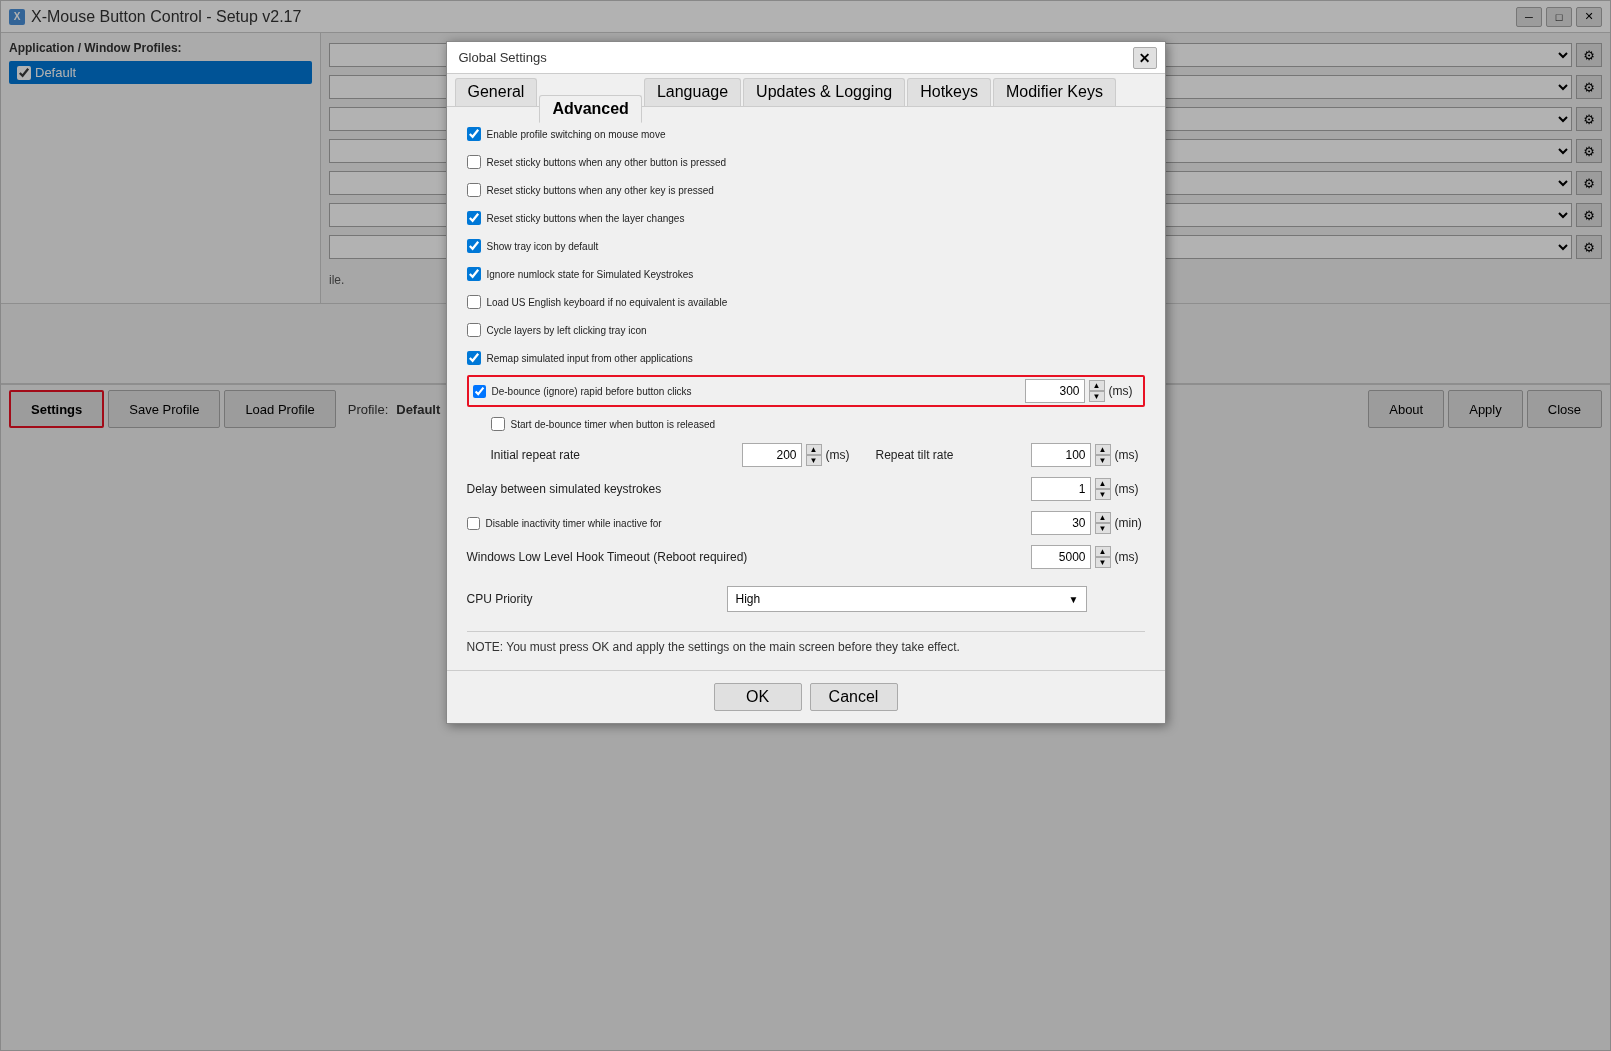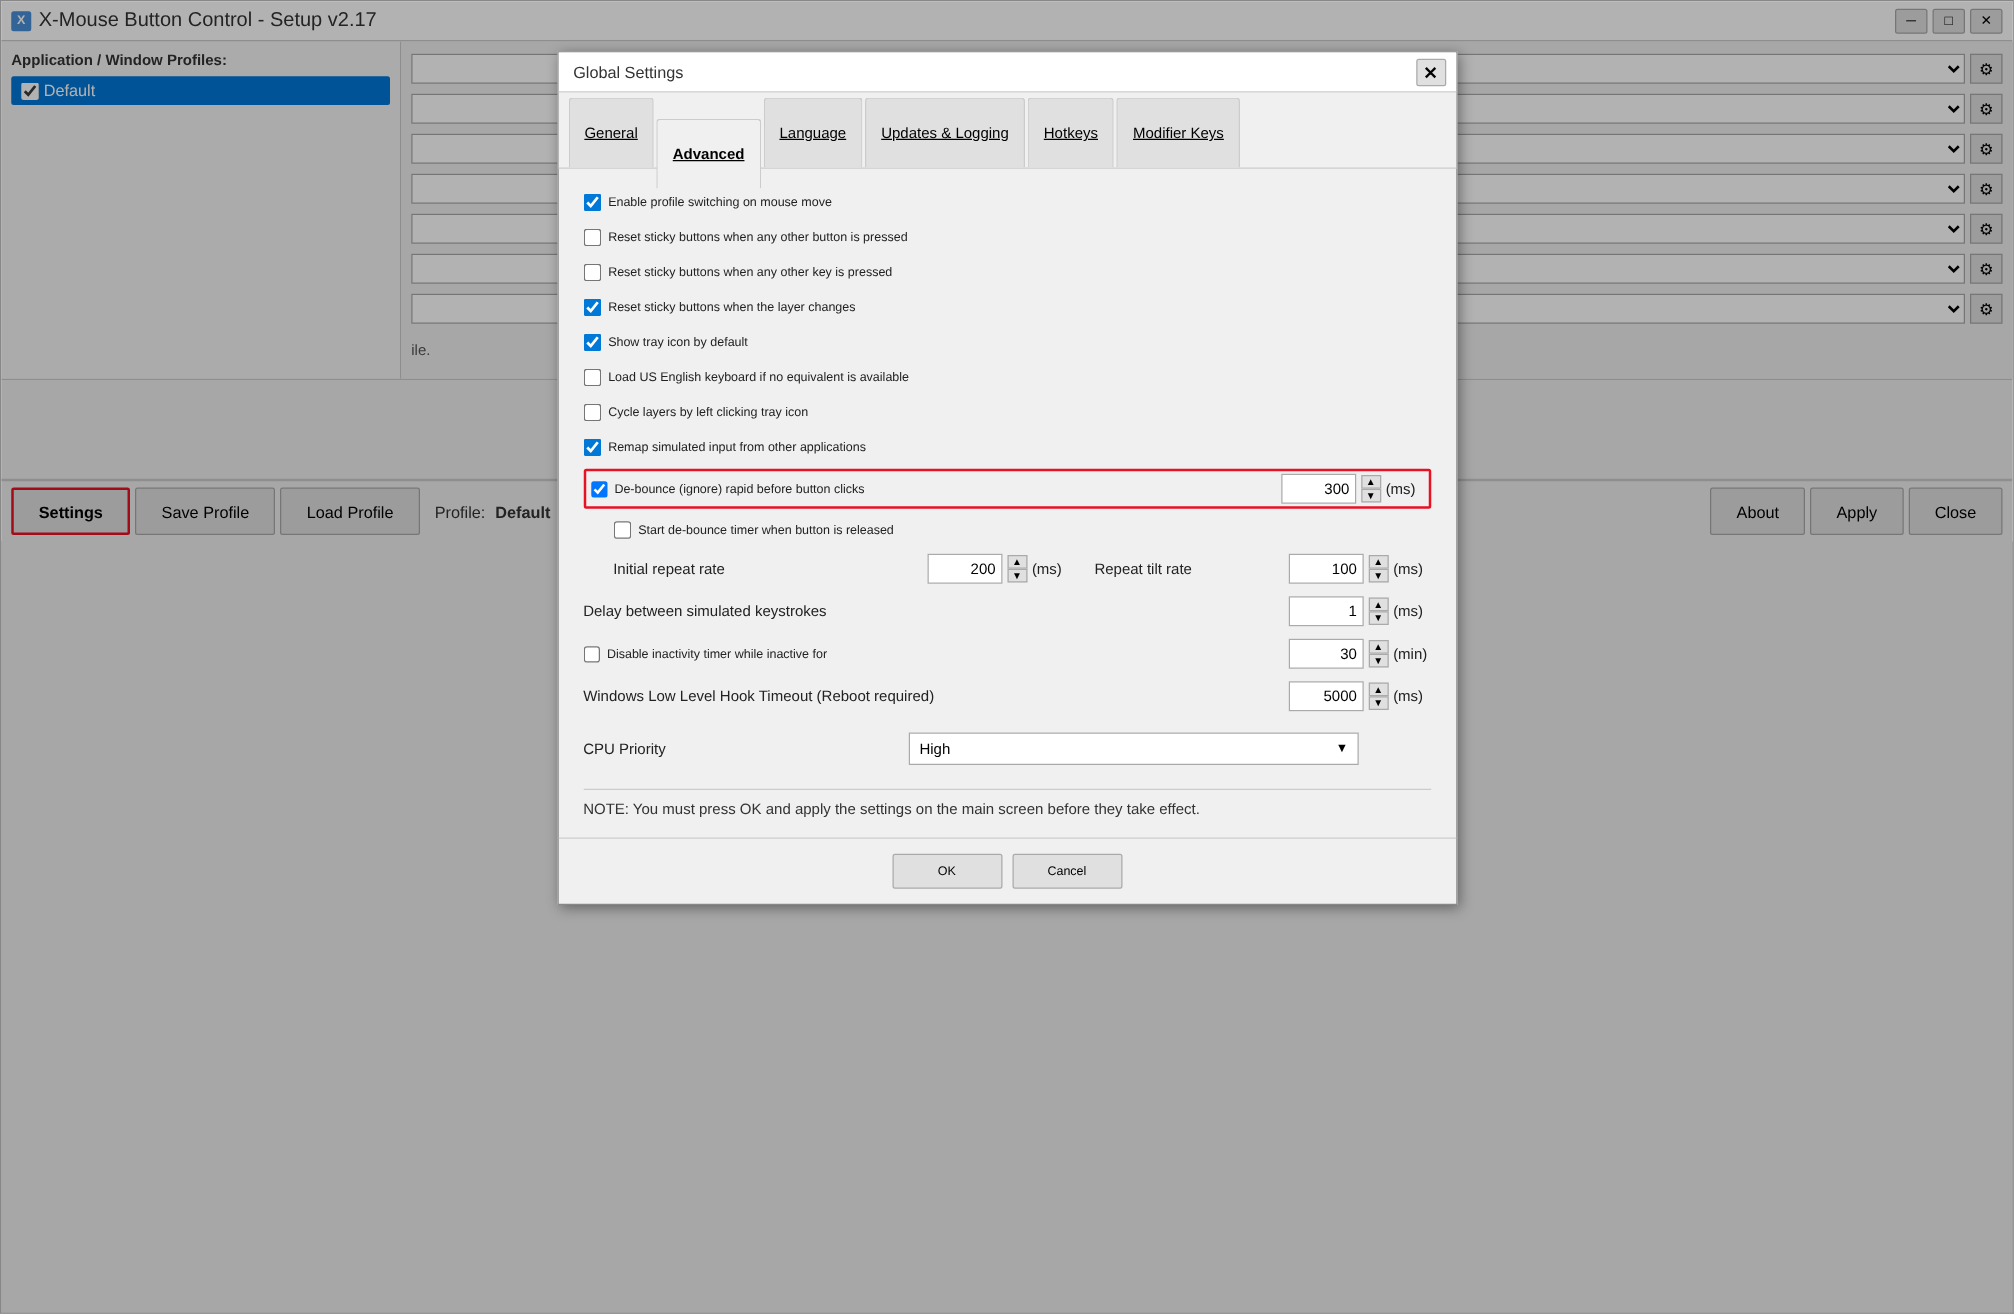--- a/index.html
+++ b/index.html
@@ -244,28 +244,27 @@
 
     
     .modal-tabs {
       display: flex;
       background: #f0f0f0;
       border-bottom: 1px solid #ccc;
       padding: 4px 8px 0;
       gap: 2px;
     }
     .tab {
-      padding: 20px 12px;
+      padding: 4px 12px;
       background: #e0e0e0;
       border: 1px solid #ccc;
       border-bottom: none;
       cursor: pointer;
-      font-size: 12px;
+      font-size: 16px;
       border-radius: 3px 3px 0 0;
-      text-decoration: underline;
     }
     .tab.active {
       background: #f0f0f0;
       border-bottom: 1px solid #f0f0f0;
       font-weight: bold;
       position: relative;
       top: 17px;
       z-index: 1;
     }
 
@@ -411,21 +410,21 @@
       padding: 12px 20px;
       border-top: 1px solid #ccc;
     }
     .modal-btn {
       width: 88px;
       height: 28px;
       background: #e0e0e0;
       border: 1px solid #aaa;
       border-radius: 2px;
       cursor: pointer;
-      font-size: 10px;
+      font-size: 16px;
     }
     .modal-btn.ok-btn {
       background: #e0e0e0;
     }
 
     
     .indent {
       padding-left: 24px;
     }
   </style>
@@ -559,20 +558,24 @@
           <input type="checkbox" id="cb4" style="">
           <label for="cb4" class="check-label">Reset sticky buttons when any other key is pressed</label>
         </div>
         <div class="check-row">
           <input type="checkbox" id="cb5" checked="" style="">
           <label for="cb5" class="check-label">Reset sticky buttons when the layer changes</label>
         </div>
         <div class="check-row">
           <input type="checkbox" id="cb6" checked="" style="">
           <label for="cb6" class="check-label">Show tray icon by default</label>
+        </div>
+        <div class="check-row">
+          <input type="checkbox" id="cb7" checked="" style="">
+          <label for="cb7" class="check-label">Ignore numlock state for Simulated Keystrokes</label>
         </div>
         <div class="check-row">
           <input type="checkbox" id="cb8" style="">
           <label for="cb8" class="check-label">Load US English keyboard if no equivalent is available</label>
         </div>
         <div class="check-row">
           <input type="checkbox" id="cb9" style="">
           <label for="cb9" class="check-label">Cycle layers by left clicking tray icon</label>
         </div>
         <div class="check-row">

